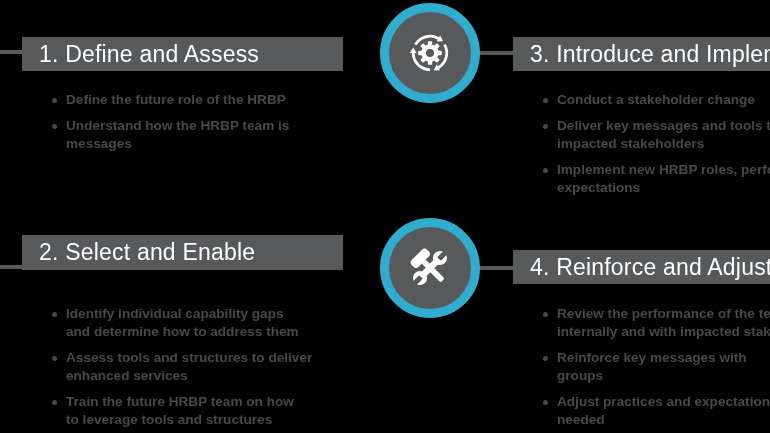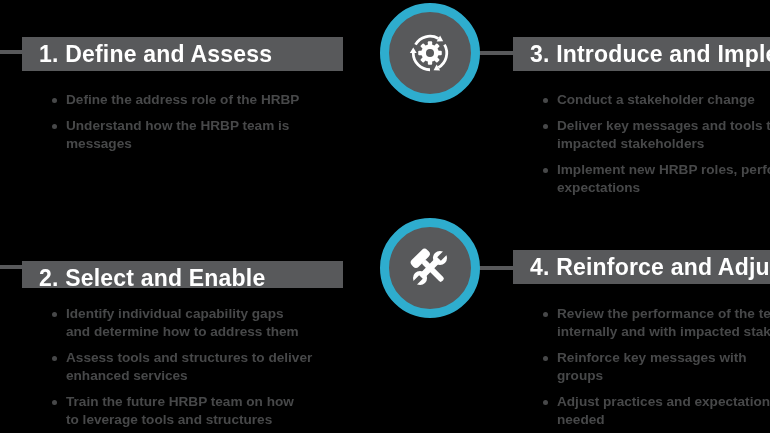--- a/index.html
+++ b/index.html
@@ -2,25 +2,25 @@
 <html><head>
 <meta charset="utf-8">
 <style>
   html,body { margin:0; padding:0; background:#000; }
   .stage {
     position:relative; width:770px; height:433px; background:#000000;
     overflow:hidden; font-family:"Liberation Sans","DejaVu Sans",sans-serif;
   }
   .bar {
     position:absolute; height:34px; background:#58595B; color:#FFFFFF;
-    font-weight:bold; font-size:23px; line-height:34px; padding-left:17px;
+    font-weight:normal; font-size:23px; line-height:34px; padding-left:17px;
     box-sizing:border-box; letter-spacing:0.2px; white-space:nowrap; overflow:hidden;
   }
   .bar1 { left:22px;  top:37px;  width:321px; }
-  .bar2 { left:22px;  top:261px; width:321px; height:27px; line-height:35px; }
+  .bar2 { left:22px;  top:235px; width:321px; height:35px; line-height:35px; }
   .bar3 { left:513px; top:37px;  width:330px; }
   .bar4 { left:513px; top:250px; width:330px; }
   .connector { position:absolute; height:4px; background:#58595B; }
   .c1 { left:0;     top:50px;  width:22px; }
   .c2 { left:0;     top:265px; width:22px; }
   .c3 { left:476px; top:51px;  width:38px; }
   .c4 { left:476px; top:266px; width:38px; }
   .circle {
     position:absolute; width:100px; height:100px; border-radius:50%;
     background:#58595B; border:9px solid #2EADCE; box-sizing:border-box;
@@ -100,21 +100,21 @@
         <circle cx="0" cy="-22" r="11"></circle>
         <circle cx="0" cy="22" r="11"></circle>
         <rect x="-5" y="-24" width="10" height="48" rx="2"></rect>
         <rect x="-4" y="-36" width="8" height="16" fill="#58595B"></rect>
         <rect x="-4" y="20" width="8" height="16" fill="#58595B"></rect>
       </g>
     </svg>
   </div>
 
   <ul class="bullets list1">
-      <li>Define the address role of the HRBP</li>
+      <li>Define the future role of the HRBP</li>
       <li>Understand how the HRBP team is
 messages</li>
     </ul>
   <ul class="bullets list2">
       <li>Identify individual capability gaps
 and determine how to address them</li>
       <li>Assess tools and structures to deliver
 enhanced services</li>
       <li>Train the future HRBP team on how
 to leverage tools and structures</li>

